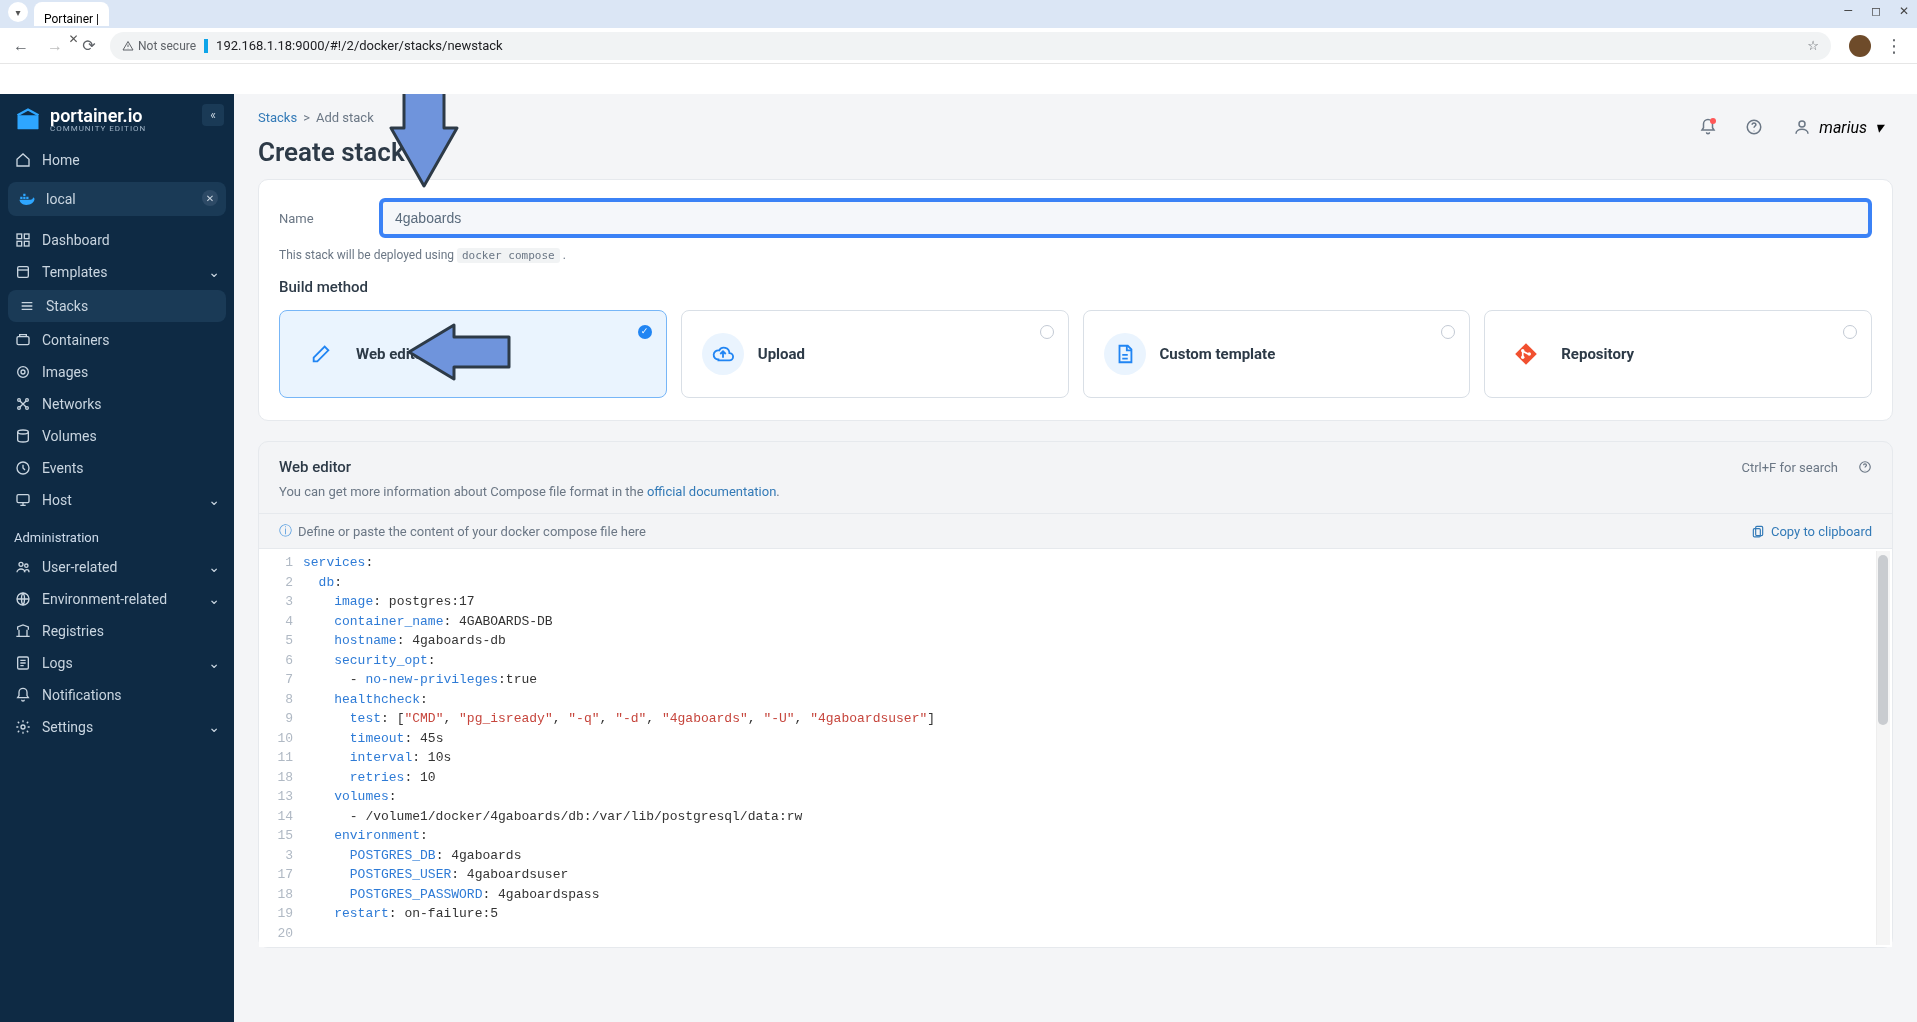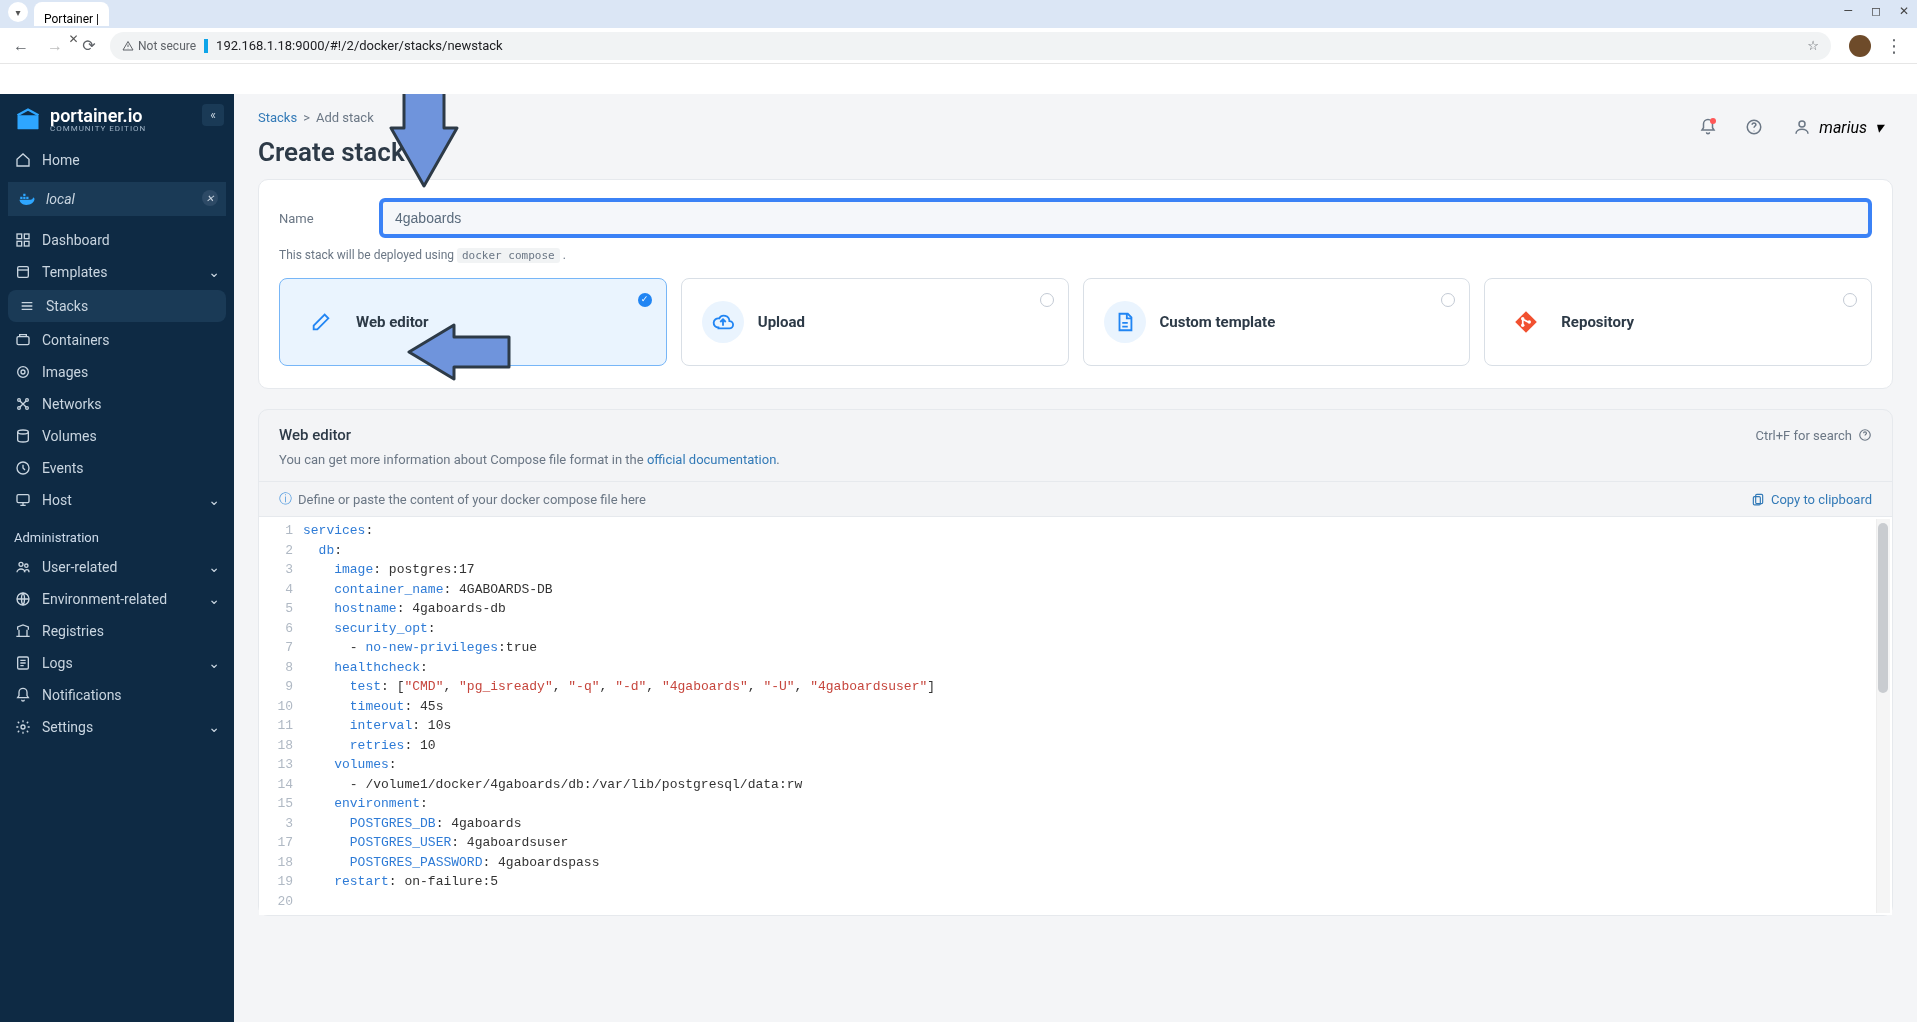--- a/index.html
+++ b/index.html
@@ -32,21 +32,21 @@
 .sidebar { width: 234px; background: #0e2a44; color: #c9d5e0; display:flex; flex-direction:column; font-size:14px; }
 .sidebar-header { display:flex; align-items:center; padding: 12px 14px 10px; position:relative; }
 .brand-text { color:#fff; font-weight:600; font-size:18px; line-height:1; display:flex; flex-direction:column; }
 .brand-sub { font-size:8px; letter-spacing:1px; color:#9fb3c6; font-weight:400; }
 .collapse-btn { position:absolute; right:10px; top:10px; width:22px; height:22px; background:#1a3a56; border-radius:4px; display:flex; align-items:center; justify-content:center; font-size:12px; color:#c9d5e0; }
 
 .sb-item { display:flex; align-items:center; gap:10px; padding: 8px 14px; cursor:pointer; position:relative; }
 .sb-item.active { background: #1a3a56; border-radius: 8px; margin: 2px 8px; padding: 8px 10px; }
 .sb-item .icon { width:18px; display:flex; justify-content:center; }
 .sb-chevron { margin-left:auto; font-size:14px; }
-.sb-env { background:#1a3a56; margin: 6px 8px 8px; border-radius:0; padding:8px 10px; display:flex; align-items:center; gap:10px; position:relative;font-style:italic; }
+.sb-env { background:#1a3a56; margin: 6px 8px 8px; border-radius:8px; padding:8px 10px; display:flex; align-items:center; gap:10px; position:relative; }
 .sb-env .close-env { position:absolute; right:8px; top:8px; width:16px; height:16px; border-radius:50%; background:#2d4a66; display:flex; align-items:center; justify-content:center; font-size:10px; }
 .sb-section { padding: 14px 14px 6px; font-size: 13px; color:#cfdceb; }
 
 
 .main { flex:1; overflow:auto; position:relative; }
 .page-header { padding: 16px 24px 12px; display:flex; align-items:flex-start; }
 .breadcrumb { font-size: 13px; color:#6b7785; display:flex; align-items:center; gap:6px; }
 .breadcrumb a { color:#337ab7; text-decoration:none; }
 .page-title-row { display:flex; align-items:center; gap:8px; margin-top:12px; }
 .page-title { font-size: 26px; font-weight:600; color:#2d3a47; }
@@ -70,21 +70,21 @@
 .method-icon { width:42px; height:42px; border-radius:50%; background:#eaf4fe; display:flex; align-items:center; justify-content:center; }
 .method-card .radio-ind { position:absolute; right:14px; top:14px; width:14px; height:14px; border-radius:50%; border:1.5px solid #c3cad4; }
 .method-card.selected .radio-ind { border:none; background:#2185f3; }
 .method-card.selected .radio-ind::after { content:"✓"; color:#fff; font-size:9px; position:absolute; top:1px; left:3px; }
 .method-label { font-weight:700; color:#2d3a47; font-size:15px; }
 .git-icon { background:#fff !important; }
 
 .editor-panel { background:#f3f4f6; border:1px solid #e6e9ed; border-radius:10px; margin: 0 24px 24px; }
 .editor-head { padding: 16px 20px 8px; display:flex; align-items:center; }
 .editor-head .wtitle { font-size:15px; font-weight:500; color:#2d3a47; }
-.editor-head .search-hint { margin-left:auto; font-size:13px; color:#6b7785; display:flex; align-items:center; gap:6px;justify-content:flex-end; }
+.editor-head .search-hint { margin-left:auto; font-size:13px; color:#6b7785; display:flex; align-items:center; gap:20px;justify-content:flex-end; }
 .editor-subtext { font-size:13px; color:#6b7785; padding: 0 20px 14px; }
 .editor-subtext a { color:#337ab7; text-decoration:none; }
 .editor-toolbar { display:flex; align-items:center; padding: 8px 20px; font-size:13px; color:#6b7785; border-top:1px solid #e6e9ed; border-bottom:1px solid #e6e9ed; background:#f3f4f6; }
 .editor-toolbar .copy { margin-left:auto; color:#337ab7; display:flex; align-items:center; gap:6px; cursor:pointer; }
 .editor-toolbar .info-dot { color:#5a9fe0; margin-right:6px; }
 
 .code-area { background:#fff; display:flex; font-family: "Courier New", monospace; font-size:13px; line-height:1.5; position:relative; }
 .gutter { width:44px; text-align:right; color:#b0b9c4; padding: 4px 10px 4px 0; user-select:none; }
 .gutter div { height:19.5px; }
 .code { flex:1; padding: 4px 0; overflow:auto; white-space:pre; color:#333; }
@@ -376,20 +376,21 @@
       <div class="name-row">
         <label>Name</label>
         <input class="name-input" value="4gaboards" style="">
       </div>
       <div class="deploy-note">
         <span>This stack will be deployed using </span>
         <span class="code-pill">docker compose</span>
         <span>.</span>
       </div>
 
+      <div class="section-title">Build method</div>
       <div class="method-grid" id="method-grid">
           <div class="method-card selected">
             <span class="radio-ind"></span>
             <span class="method-icon">
               <svg width="22" height="22" viewBox="0 0 24 24" fill="none" stroke="#2185f3" stroke-width="2">
                 <path d="M4 20h4L20 8l-4-4L4 16v4Z"></path>
               </svg>
             </span>
             <span class="method-label">Web editor</span>
           </div>

